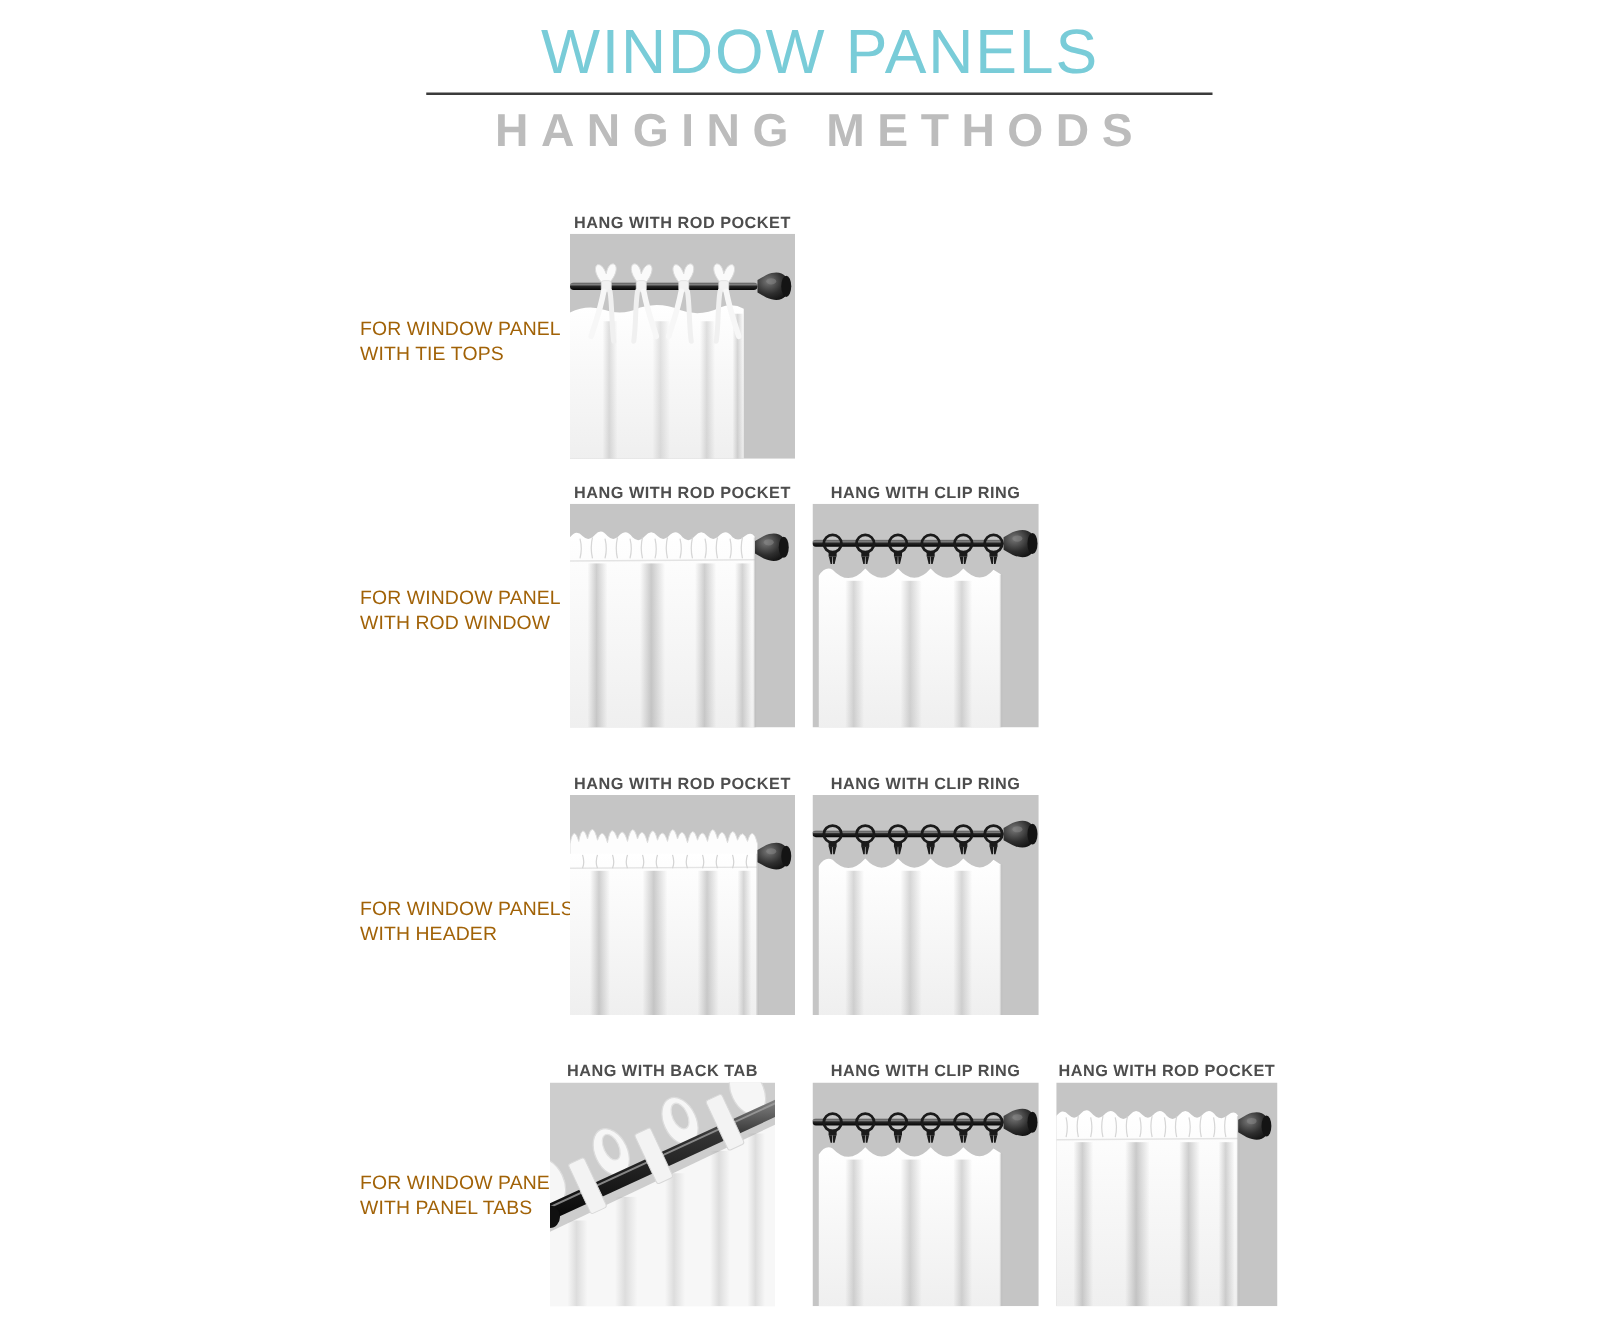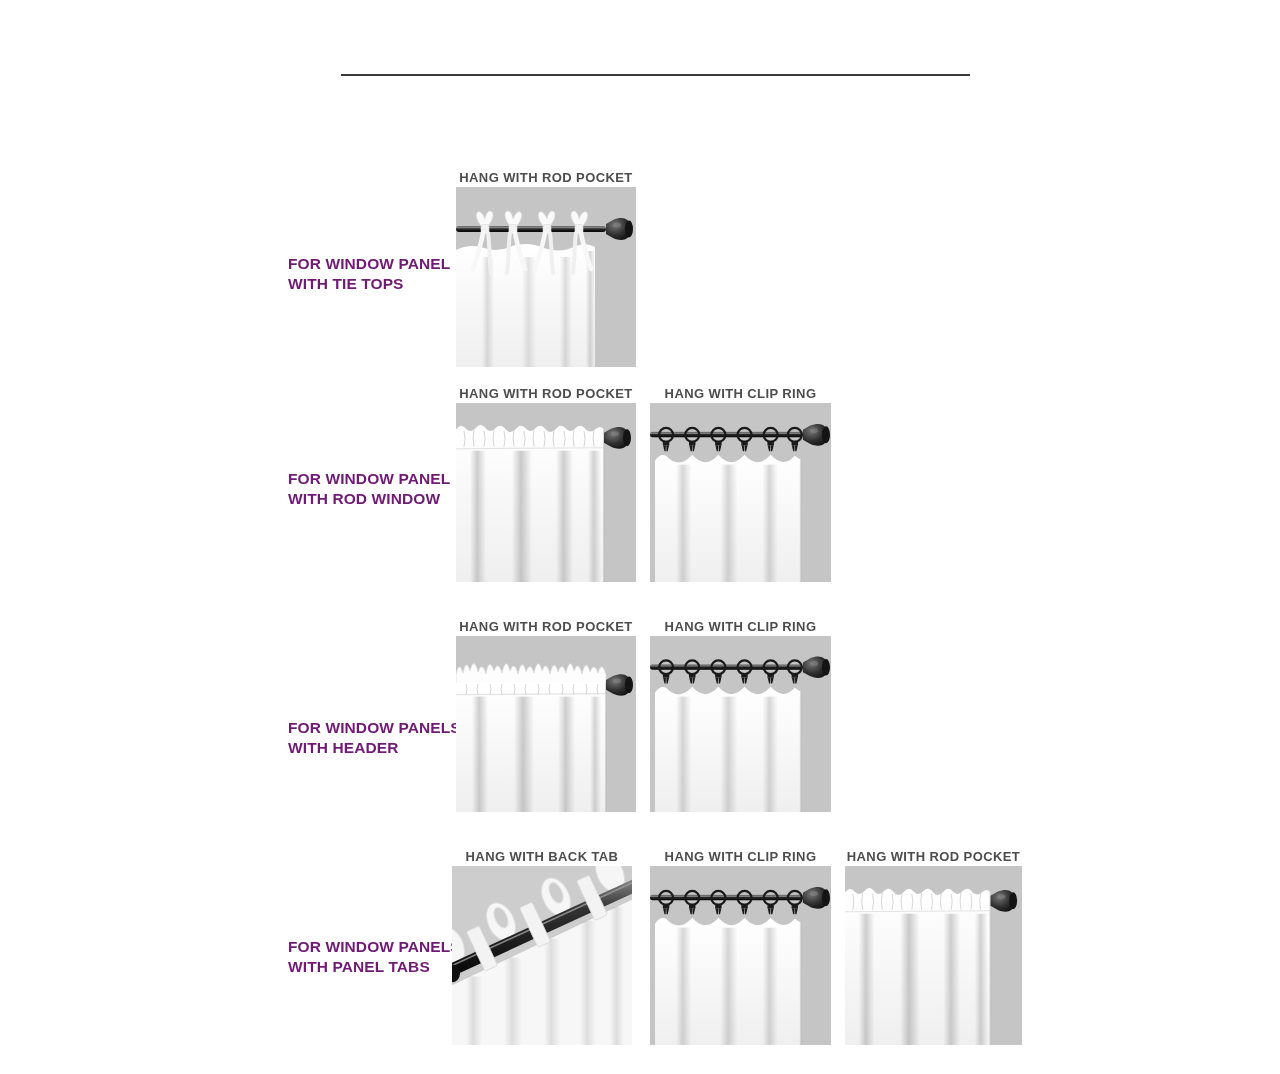--- a/index.html
+++ b/index.html
@@ -13,21 +13,21 @@
   }
   .divider{
     position:absolute;left:341px;top:74px;width:629px;height:2px;background:#3b3b3b;
   }
   .subtitle{
     position:absolute;left:311px;top:84px;width:690px;text-align:center;
     font-size:37px;font-weight:700;letter-spacing:10px;color:#bcbcbc;white-space:nowrap;
   }
   .row-label{
     position:absolute;left:288px;width:175px;
-    font-size:15.5px;font-weight:700;line-height:19.5px;color:#701a75;letter-spacing:0.1px;
+    font-size:15.5px;font-weight:400;line-height:19.5px;color:#a16207;letter-spacing:0.1px;
   }
   .figure{position:absolute;}
   .caption{
     font-size:13px;font-weight:700;color:#4d4d4d;letter-spacing:0.4px;
     text-align:center;white-space:nowrap;height:13px;margin-bottom:4px;
   }
   .photo svg{display:block;}
 </style>
 </head>
 <body>
@@ -68,21 +68,23 @@
       <path d="M-2,-2 C-14,-16 -4,-24 1,-10 C3,-24 16,-18 4,-3 Z" fill="#fafafa" stroke="#d9d9d9" stroke-width="0.8"></path>
       <rect x="-3" y="-4.5" width="8" height="9" rx="2" fill="#f2f2f2" stroke="#dcdcdc" stroke-width="0.6"></rect>
       <path d="M-1,4 C-4,20 -8,30 -11,40" stroke="#f7f7f7" stroke-width="4.5" fill="none" stroke-linecap="round"></path>
       <path d="M4,4 C6,18 5,30 7,44" stroke="#f0f0f0" stroke-width="4" fill="none" stroke-linecap="round"></path>
     </g>
   </defs>
 </svg>
 
 <div class="page">
 
+  <div class="title">WINDOW PANELS</div>
   <div class="divider"></div>
+  <div class="subtitle">HANGING METHODS</div>
 
   <div class="row-label" style="top:254px">
     <div>FOR WINDOW PANEL</div>
     <div>WITH TIE TOPS</div>
   </div>
 
   <div class="figure" style="left:456px;top:170px;width:180px">
     <div class="caption">HANG WITH ROD POCKET</div>
     <div class="photo">
       <svg width="180" height="180" viewBox="0 0 180 180">
@@ -222,21 +224,21 @@
         <use href="#clipShape" transform="translate(144,32)"></use>
       </svg>
     </div>
   </div>
 
   <div class="row-label" style="top:937px">
     <div>FOR WINDOW PANELS</div>
     <div>WITH PANEL TABS</div>
   </div>
 
-  <div class="figure" style="left:452px;top:849px;width:180px">
+  <div class="figure" style="left:440px;top:849px;width:180px">
     <div class="caption">HANG WITH BACK TAB</div>
     <div class="photo">
       <svg width="180" height="179" viewBox="0 0 180 180" preserveAspectRatio="none">
         <rect width="180" height="180" fill="#cdcdcd"></rect>
         <path d="M0,120 L184,32 L184,180 L0,180 Z" fill="#f7f7f7"></path>
         <g fill="url(#foldG)">
           <rect x="14" y="111" width="16" height="69" opacity="0.25"></rect>
           <rect x="52" y="92" width="18" height="88" opacity="0.25"></rect>
           <rect x="92" y="73" width="16" height="107" opacity="0.25"></rect>
           <rect x="128" y="55" width="16" height="125" opacity="0.25"></rect>

